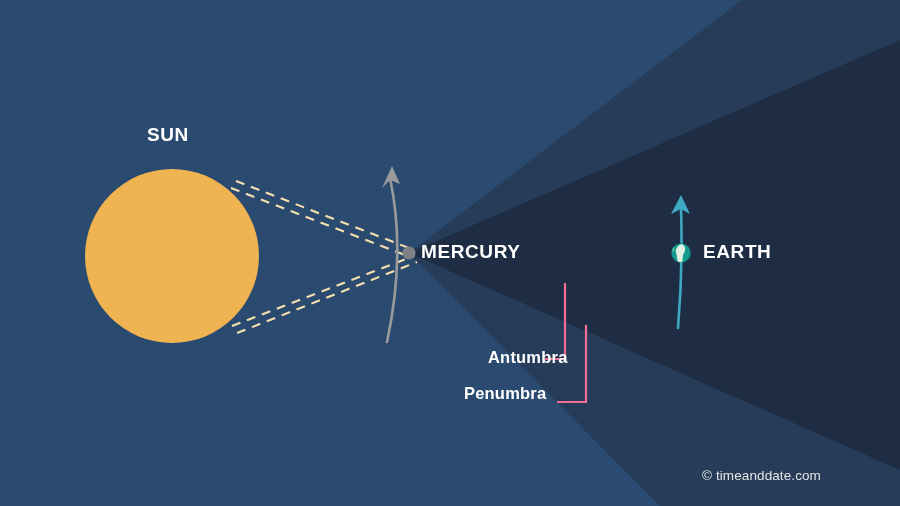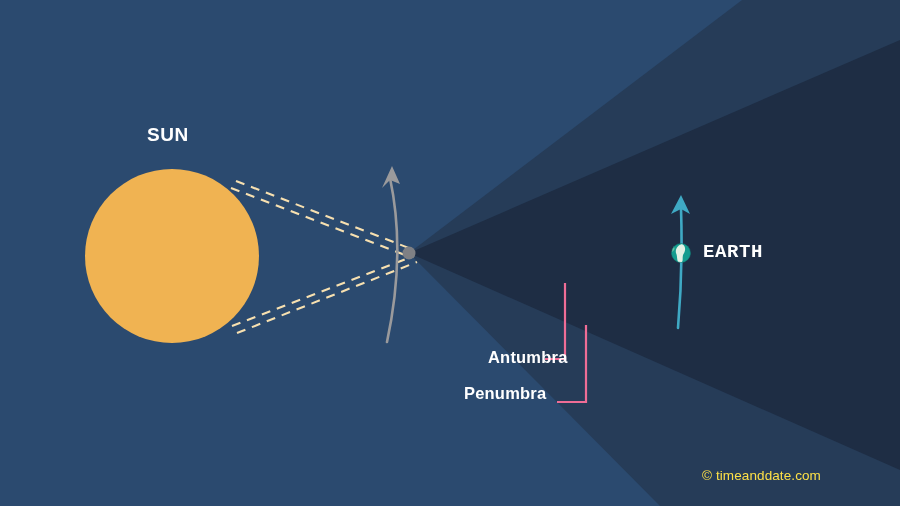--- a/index.html
+++ b/index.html
@@ -36,26 +36,26 @@
     font-size: 19px;
     letter-spacing: 0.6px;
   }
   .lbl-zone {
     font-weight: bold;
     font-size: 16.5px;
     letter-spacing: 0.2px;
   }
   .lbl-credit {
     font-size: 13.5px;
-    color: #fde047;
+    color: #e5e5e5;
     letter-spacing: 0.1px;
   }
   #label-sun      { left: 147px; top: 124px; }
   #label-mercury  { left: 421px; top: 241px; }
-  #label-earth    { left: 703px; top: 241px; font-family: Liberation Mono, monospace; }
+  #label-earth    { left: 703px; top: 241px; }
   #label-antumbra { left: 452px; top: 348px; margin-left: 36px; }
   #label-penumbra { left: 464px; top: 384px; }
   #label-credit   { left: 702px; top: 468px; }
 </style>
 </head>
 <body>
 
 <div id="stage">
 
   <svg id="scene" viewBox="0 0 900 506" xmlns="http://www.w3.org/2000/svg">
@@ -114,20 +114,21 @@
       <g stroke="#ef6d96" stroke-width="2.2" fill="none" stroke-linecap="butt">
         <polyline points="565,283 565,359 545,359"></polyline>
         <polyline points="586,325 586,402 557,402"></polyline>
       </g>
 
     </g>
   </svg>
 
   <div class="lbl lbl-body" id="label-sun">SUN</div>
 
+  <div class="lbl lbl-body" id="label-mercury">MERCURY</div>
 
   <div class="lbl lbl-body" id="label-earth">EARTH</div>
 
   <div class="lbl lbl-zone" id="label-antumbra">Antumbra</div>
 
   <div class="lbl lbl-zone" id="label-penumbra">Penumbra</div>
 
   <div class="lbl lbl-credit" id="label-credit">© timeanddate.com</div>
 
 </div>

